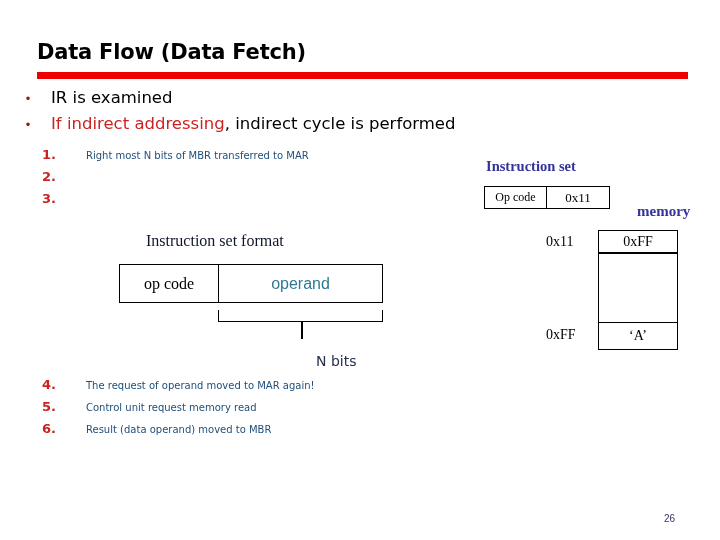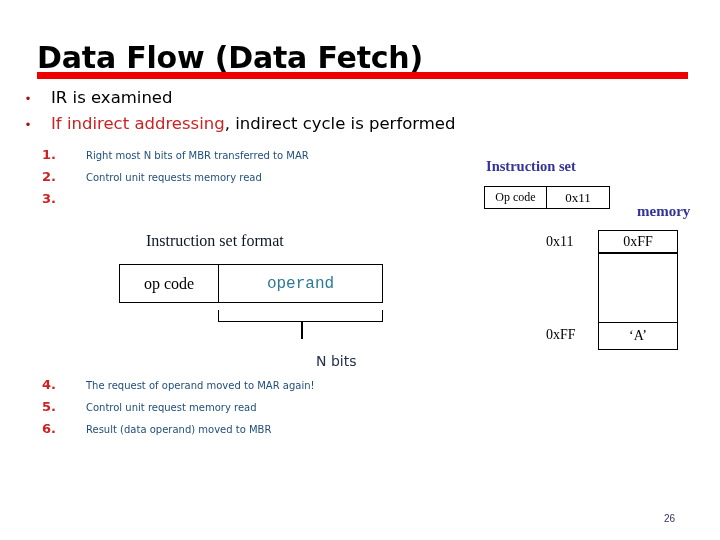--- a/index.html
+++ b/index.html
@@ -15,21 +15,21 @@
     font-family: "Liberation Sans", sans-serif;
     -webkit-font-smoothing: none;
   }
 
   
   #slide-title {
     position: absolute;
     left: 37px;
     top: 40px;
     font-family: "DejaVu Sans", sans-serif;
-    font-size: 30px;
+    font-size: 21px;
     font-weight: bold;
     color: #000000;
     letter-spacing: -0.2px;
     white-space: nowrap;
   }
   #title-rule {
     position: absolute;
     left: 37px;
     top: 72px;
     width: 651px;
@@ -125,21 +125,21 @@
     justify-content: center;
     font-family: "Liberation Serif", serif;
     font-size: 16px;
     color: #000000;
   }
   #isf-cell-operand {
     flex: 1 1 auto;
     display: flex;
     align-items: center;
     justify-content: center;
-    font-family: Liberation Mono, monospace;
+    font-family: Liberation Sans, sans-serif;
     font-size: 16px;
     color: #2e7a96;
   }
 
   
   #isf-bracket {
     position: absolute;
     left: 218px;
     top: 310px;
     width: 165px;
@@ -291,21 +291,20 @@
 
 </div>
 
 <div class="num-list" id="num-list-top">
   <div class="num-row">
     <span class="num-index">1.</span>
     <span class="num-text">Right most N bits of MBR transferred to MAR</span>
   </div>
   <div class="num-row">
     <span class="num-index">2.</span>
-    <span class="num-text">Control unit requests memory read</span>
   </div>
   <div class="num-row">
     <span class="num-index">3.</span>
   </div>
 </div>
 
 <div class="num-list" id="num-list-bottom">
   <div class="num-row">
     <span class="num-index">4.</span>
     <span class="num-text">The request of operand moved to MAR again!</span>

